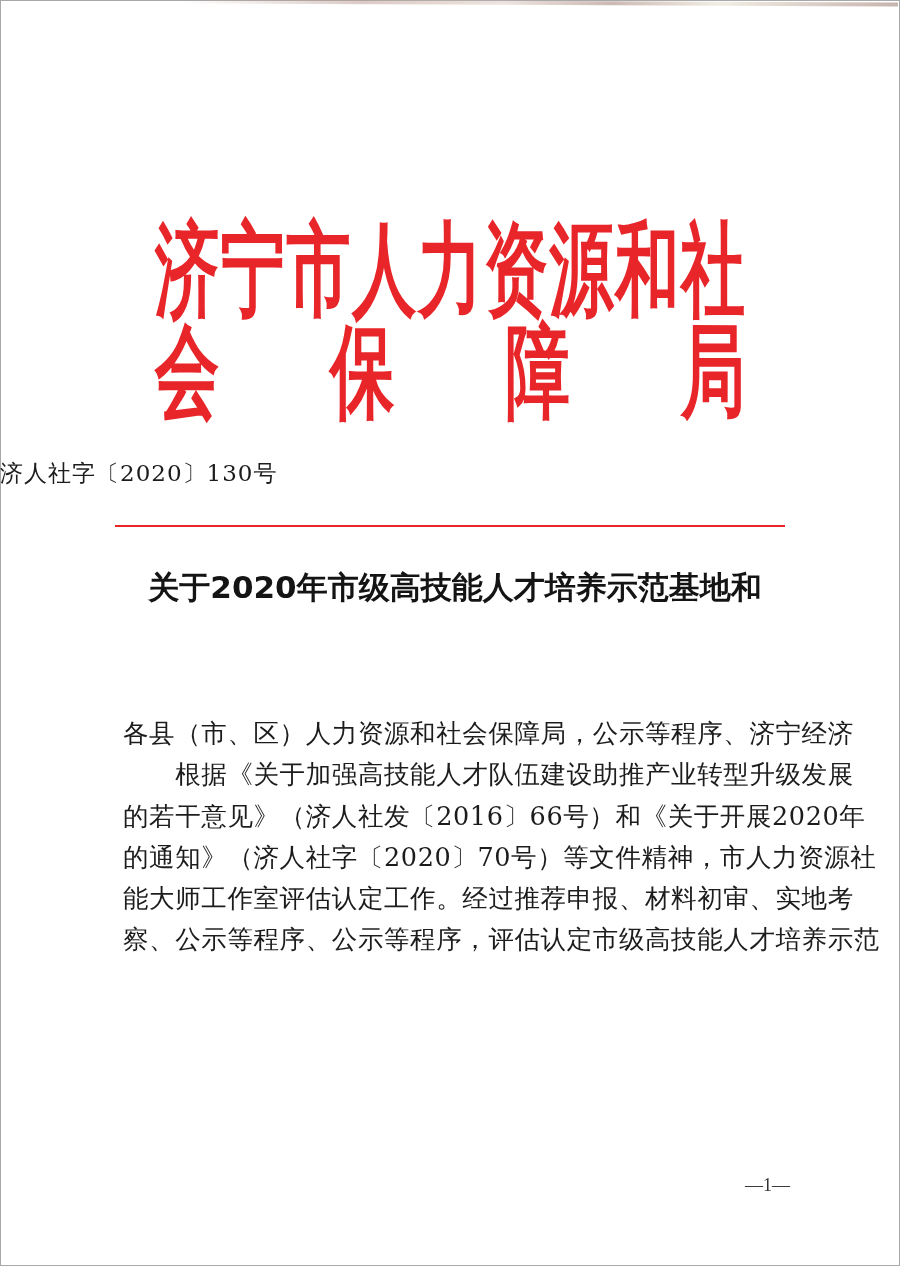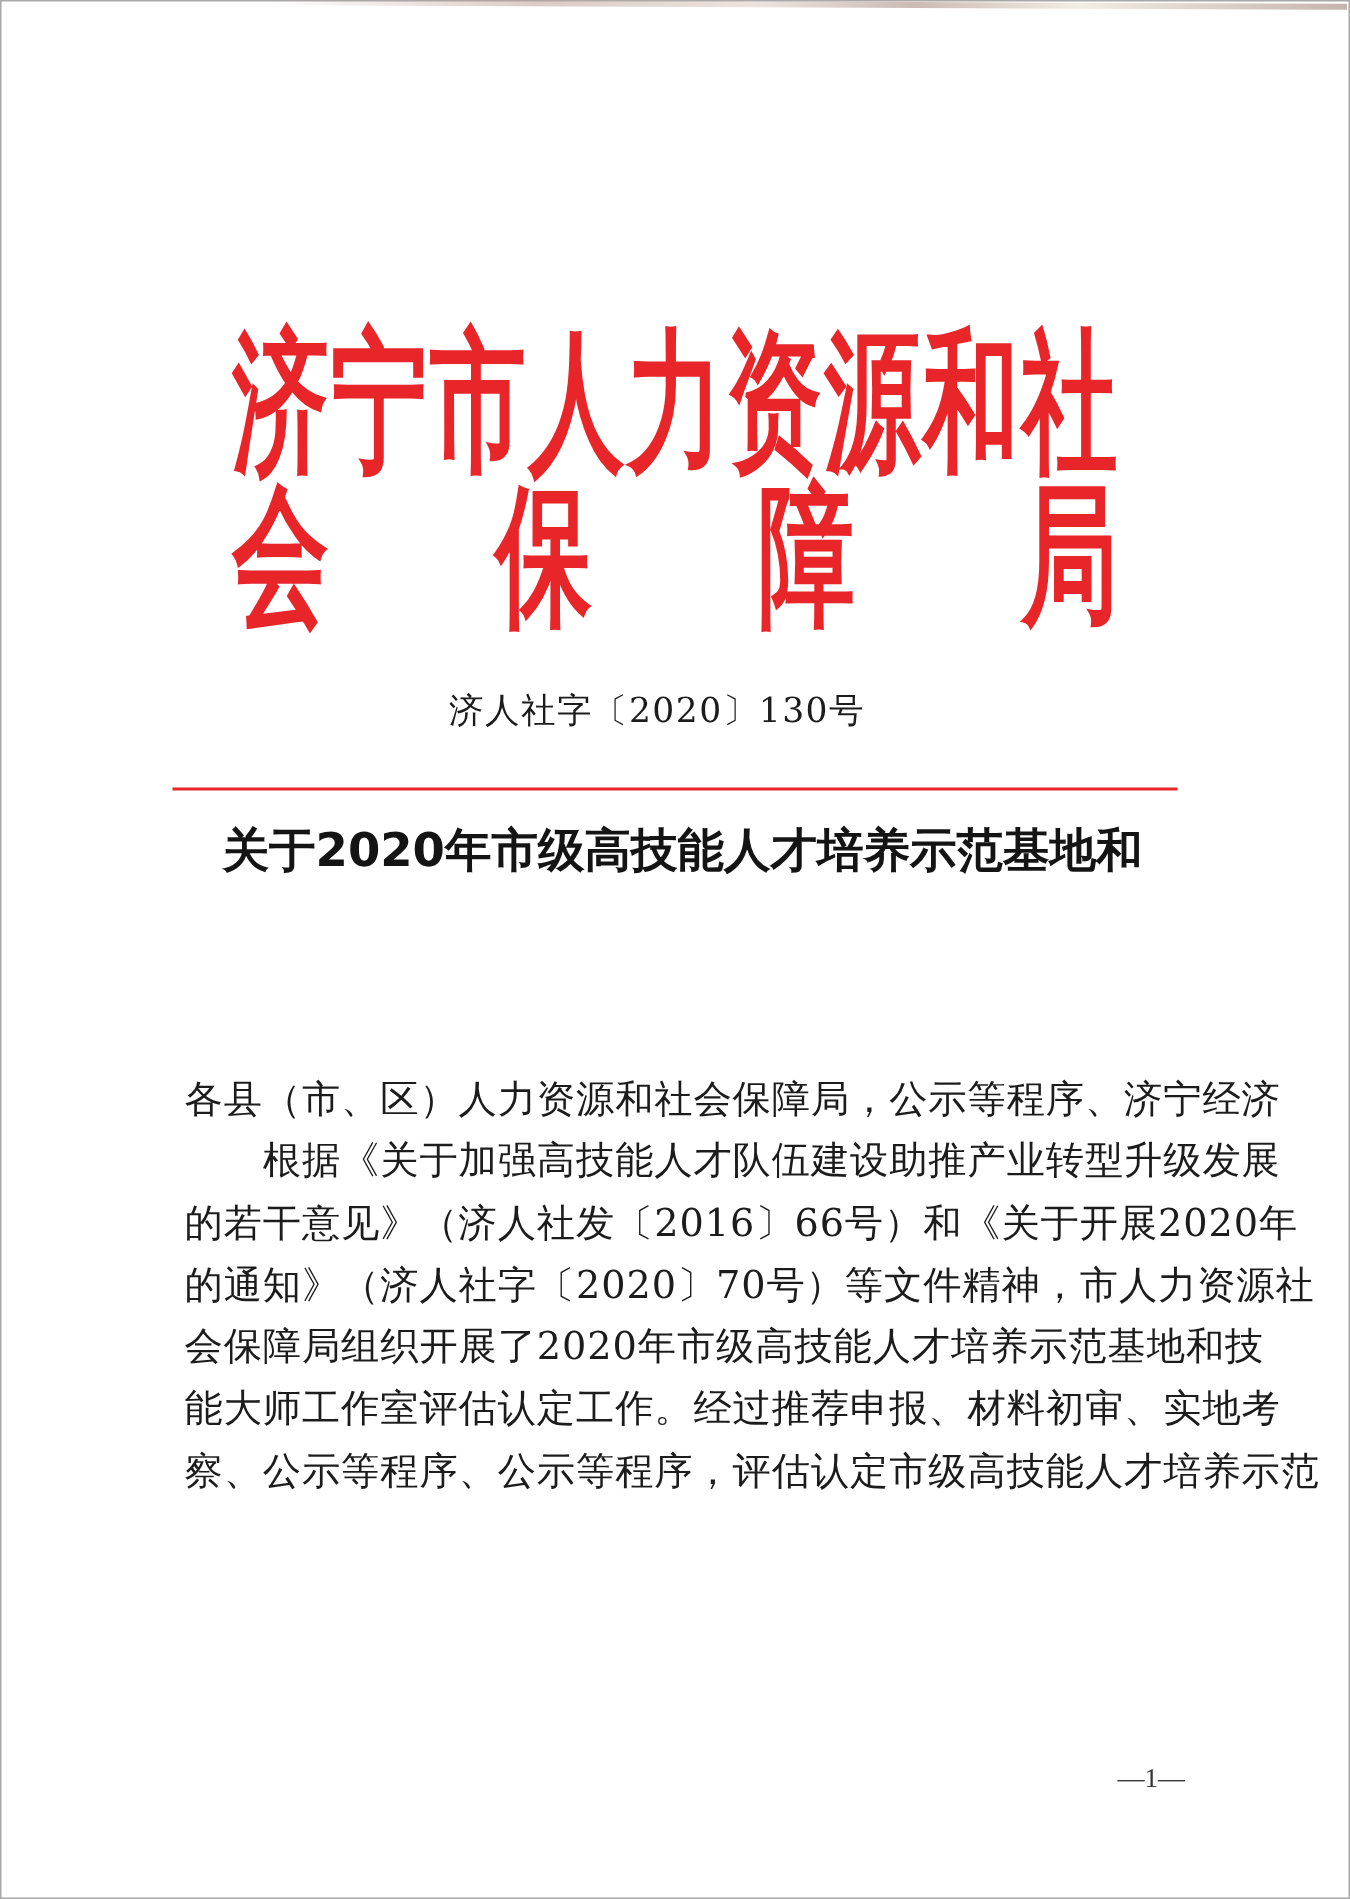--- a/index.html
+++ b/index.html
@@ -53,38 +53,37 @@
     text-align-last: justify;
     transform: scaleY(1.6);
     transform-origin: center;
     line-height: 1;
   }
   .doc-number {
     position: absolute;
     left: 0;
     width: 876px;
     top: 458px;
-    text-align: center;
     font-size: 23px;
     letter-spacing: 1px;
     color: #1c1c1c;
   }
   .red-rule {
     position: absolute;
     left: 115px;
     top: 525px;
     width: 670px;
     height: 2px;
     background: #e8262a;
   }
   .doc-title {
     position: absolute;
     left: 110px;
     width: 690px;
-    top: 544px;
+    top: 564px;
     text-align: center;
     font-family: "DejaVu Sans", "Liberation Sans", sans-serif;
     font-weight: bold;
     font-size: 31px;
     line-height: 47px;
     color: #141414;
   }
   .doc-title .line { display: block; white-space: nowrap; }
   .body-text {
     position: absolute;
@@ -131,18 +130,17 @@
 
 <div class="doc-title">
   <span class="line">关于2020年市级高技能人才培养示范基地和</span>
 </div>
 
 <div class="body-text">
   <span class="line">各县（市、区）人力资源和社会保障局，公示等程序、济宁经济</span>
   <span class="line">　　根据《关于加强高技能人才队伍建设助推产业转型升级发展</span>
   <span class="line">的若干意见》（济人社发〔2016〕66号）和《关于开展2020年</span>
   <span class="line">的通知》（济人社字〔2020〕70号）等文件精神，市人力资源社</span>
-  <span class="line">会保障局组织开展了2020年市级高技能人才培养示范基地和技</span>
   <span class="line">能大师工作室评估认定工作。经过推荐申报、材料初审、实地考</span>
   <span class="line">察、公示等程序、公示等程序，评估认定市级高技能人才培养示范</span>
 </div>
 
 <div class="page-number">—1—</div>
 
 </body></html>

